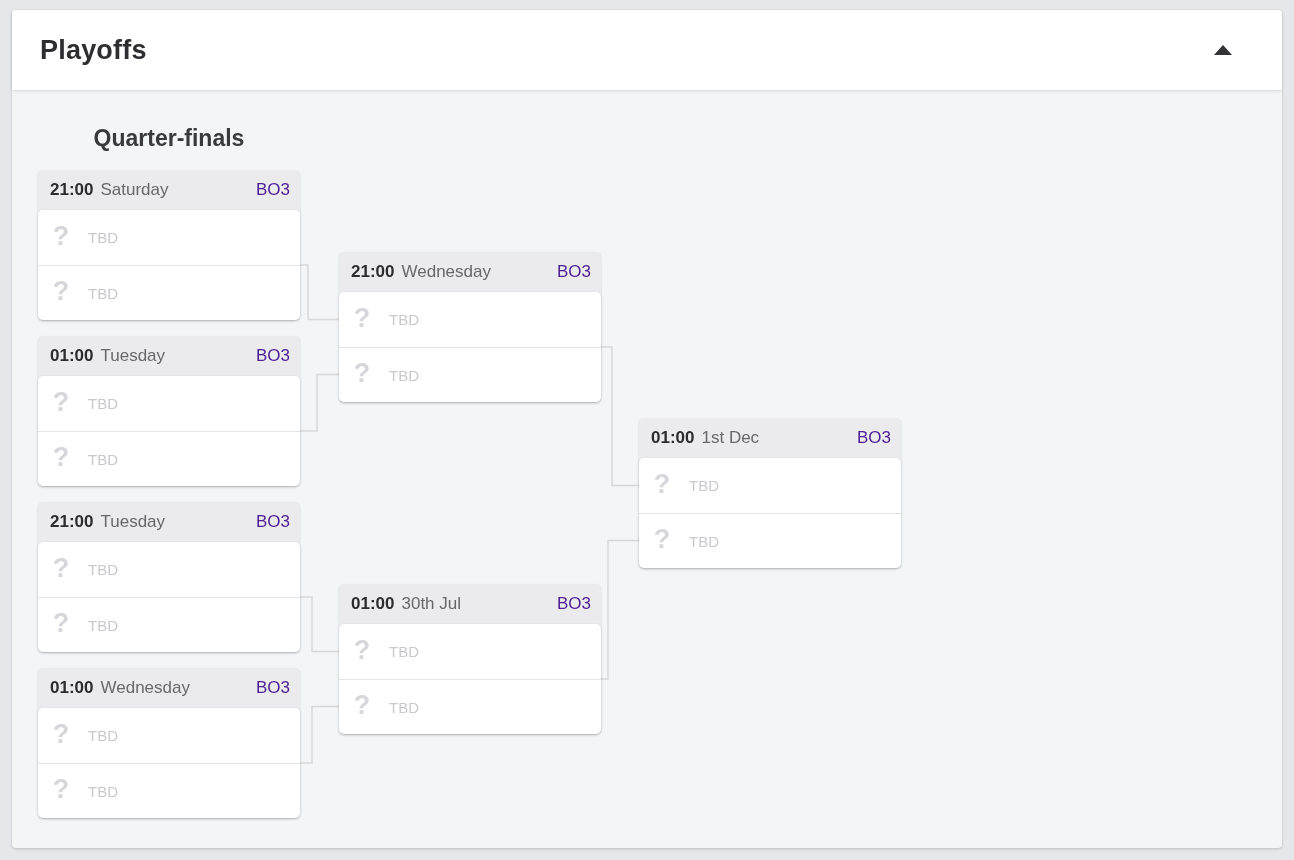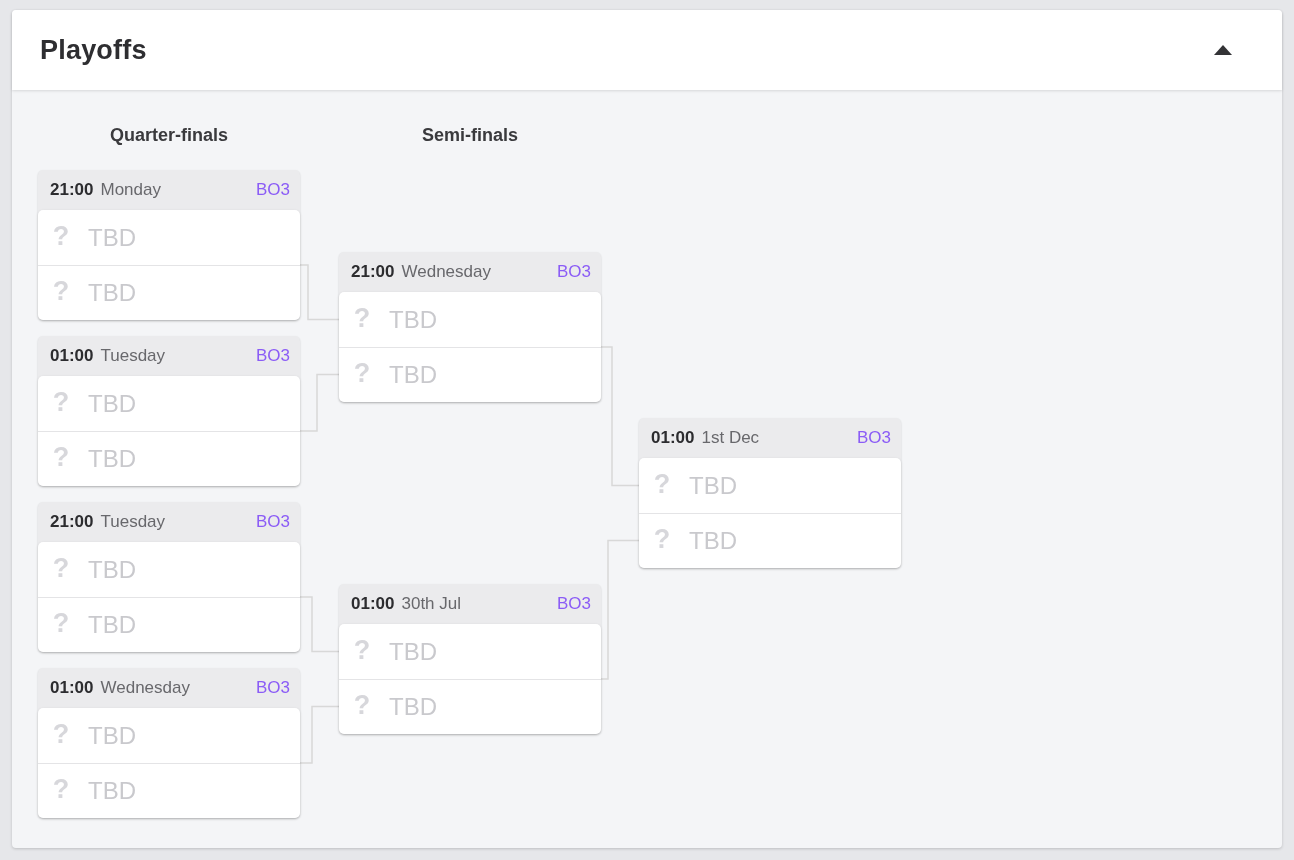--- a/index.html
+++ b/index.html
@@ -42,90 +42,89 @@
     border-right: 9px solid transparent;
     border-bottom: 10px solid #333336;
   }
   .panel-body {
     position: absolute; left: 0; top: 80px; right: 0; bottom: 0;
     overflow: hidden; z-index: 1;
   }
   .round-label {
     position: absolute; top: 35px; width: 262px;
     text-align: center;
-    font-size: 18px; font-weight: bold; color: #3a3a3d;
+    font-size: 23px; font-weight: bold; color: #3a3a3d;
   }
   .connectors { position: absolute; left: 0; top: 0; }
   .connectors path { stroke: #d8d8d8; stroke-width: 1.5; fill: none; }
   .match {
     position: absolute; width: 262px;
     background: #ebebed;
     border-radius: 5px;
     box-shadow: 0 1px 2px rgba(0,0,0,.18);
     cursor: pointer;
   }
   .match-head {
     height: 40px;
     display: flex; align-items: center;
     padding: 0 10px 0 12px;
     font-size: 17px;
     overflow: hidden;
   }
   .match-head .t { font-weight: bold; color: #2c2c2f; margin-right: 7px; white-space: nowrap; }
   .match-head .d { color: #68686c; white-space: nowrap; }
-  .match-head .f { margin-left: auto; color: #8b5cf6; white-space: nowrap; }
+  .match-head .f { margin-left: auto; color: #4c1d95; white-space: nowrap; }
   .teams {
     background: #ffffff;
     border-radius: 5px;
     box-shadow: 0 1px 3px rgba(0,0,0,.14);
   }
   .team {
     height: 55px;
     display: flex; align-items: center;
     padding: 0 12px;
   }
   .team + .team { border-top: 1px solid #e4e4e6; }
   .team .q {
     font-size: 27px; font-weight: bold; color: #d7d7db;
     width: 22px; margin-right: 16px; text-align: center;
     line-height: 1; padding-bottom: 3px;
   }
-  .team .n { font-size: 24px; color: #c9c9cd; }
+  .team .n { font-size: 15px; color: #c9c9cd; }
 </style>
 </head>
 <body>
 
 <div class="page">
   <section class="panel">
 
     <header class="panel-header">
       <h1 class="panel-title">Playoffs</h1>
       <button class="collapse-btn">
         <span class="caret-up"></span>
       </button>
     </header>
 
     <div class="panel-body">
 
       <div class="round-label" style="left:26px">Quarter-finals</div>
-      <div class="round-label" style="left:327px">Semi-finals</div>
 
       <svg class="connectors" width="1270" height="758">
         <path d="M288,175 L296,175 L296,229.5 L327,229.5"></path>
         <path d="M288,341 L305,341 L305,284.5 L327,284.5"></path>
         <path d="M288,507 L300,507 L300,561.5 L327,561.5"></path>
         <path d="M288,673 L300,673 L300,616.5 L327,616.5"></path>
         <path d="M589,257 L600,257 L600,395.5 L627,395.5"></path>
         <path d="M589,589 L596,589 L596,450.5 L627,450.5"></path>
       </svg>
 
       <article class="match" style="left:26px;top:80px">
         <div class="match-head">
           <span class="t">21:00</span>
-          <span class="d">Monday</span>
+          <span class="d">Saturday</span>
           <span class="f">BO3</span>
         </div>
         <div class="teams">
           <div class="team">
             <span class="q">?</span>
             <span class="n">TBD</span>
           </div>
           <div class="team">
             <span class="q">?</span>
             <span class="n">TBD</span>

